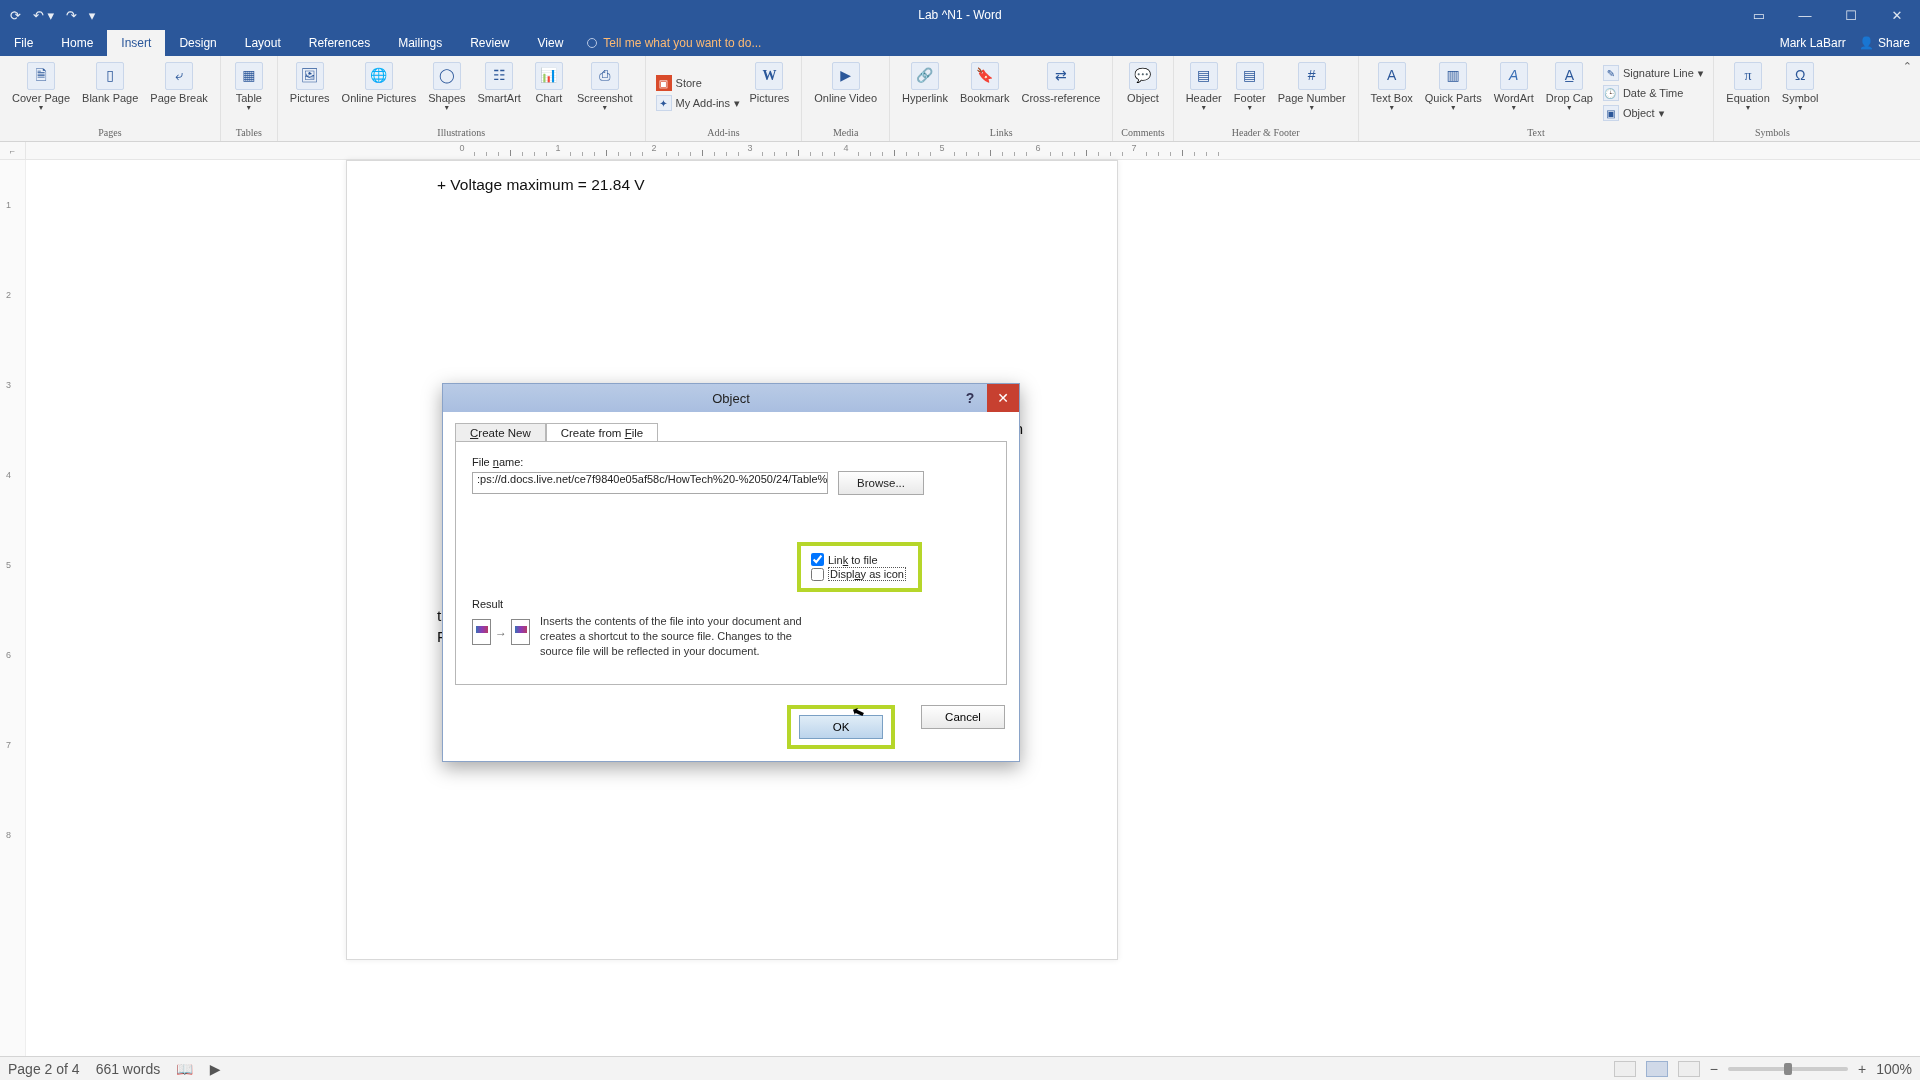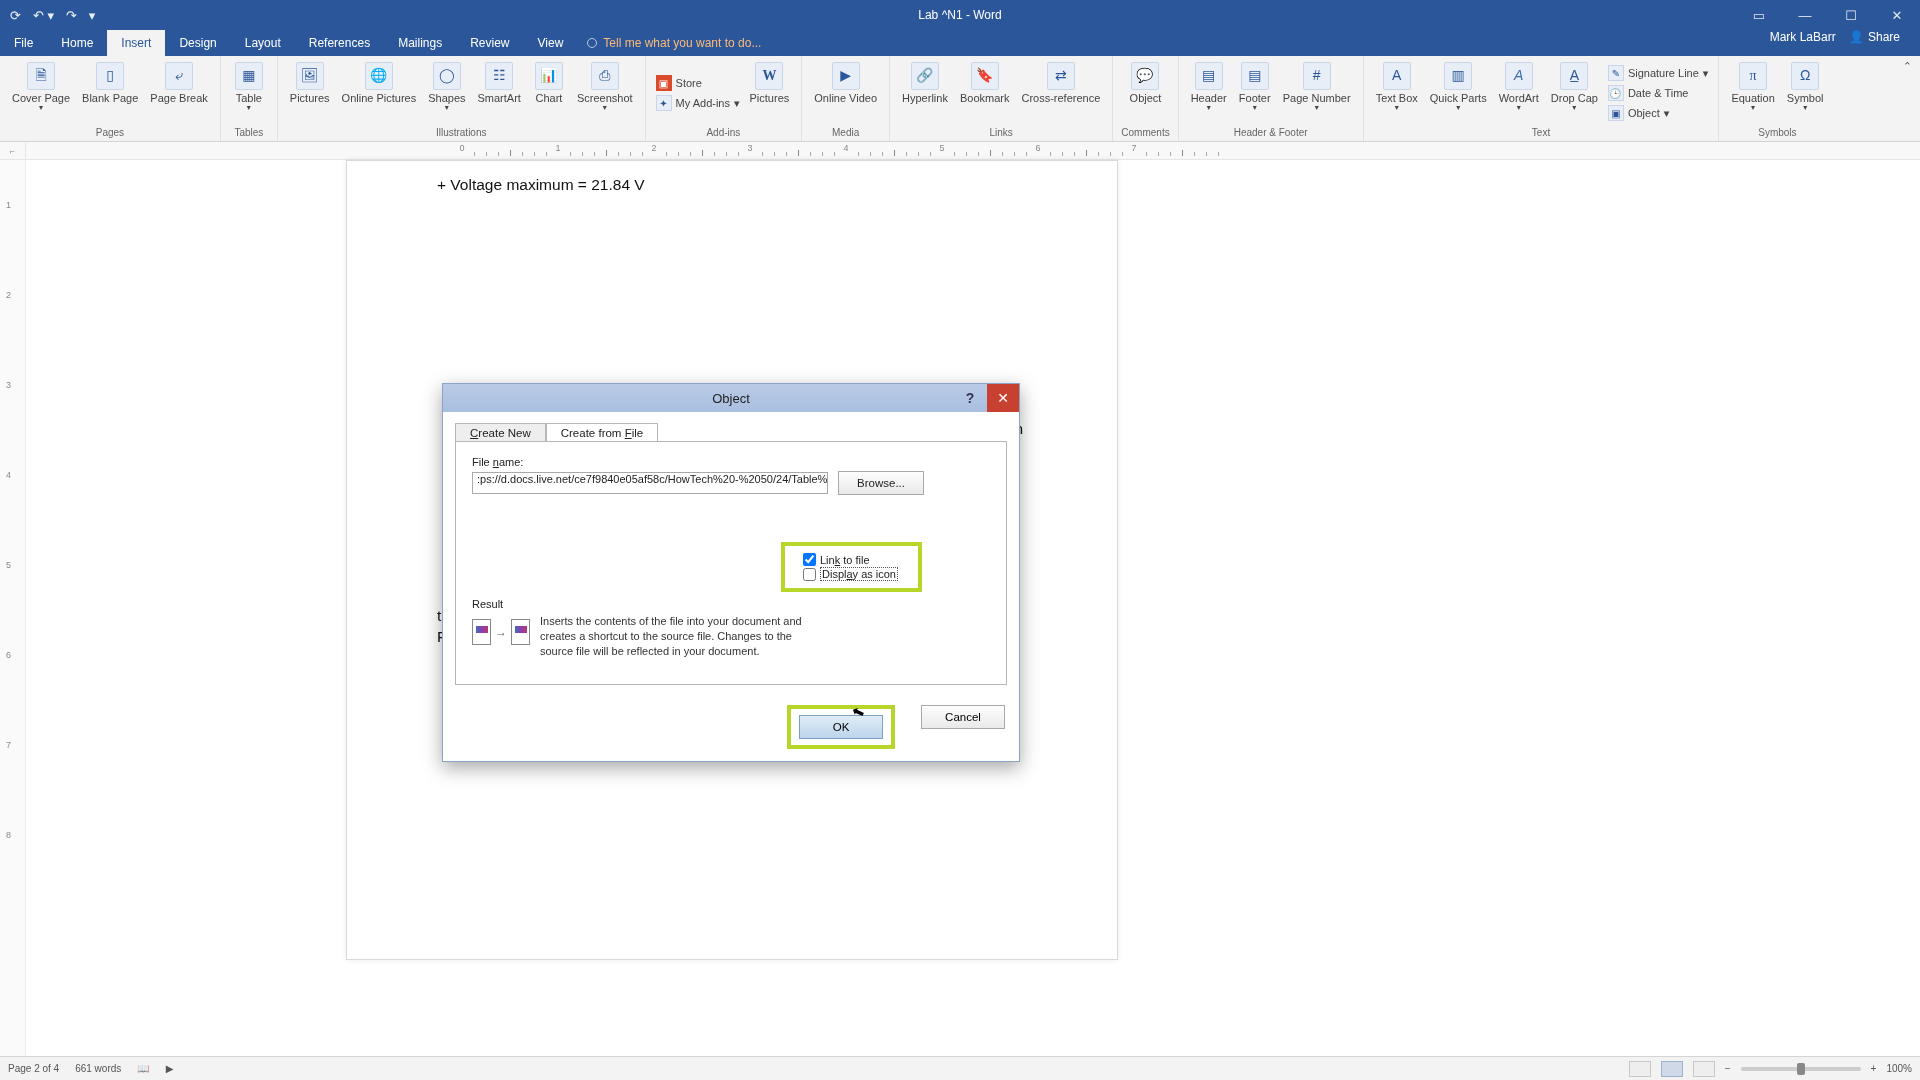--- a/index.html
+++ b/index.html
@@ -12,27 +12,27 @@
 .titlebar .title { position:absolute; left:50%; transform:translateX(-50%); font-size: 12px; }
 .titlebar .winctrl { margin-left: auto; display: flex; }
 .titlebar .winctrl div { width: 46px; height: 30px; display: flex; align-items: center; justify-content: center; font-size: 13px; opacity: .85; }
 
 
 .tabrow { height: 26px; background: #2b579a; color: #fff; display: flex; align-items: stretch; font-size: 12px; }
 .tabrow .tab { padding: 0 14px; display: flex; align-items: center; cursor: pointer; }
 .tabrow .tab.active { background: #f3f3f3; color: #2b579a; }
 .tabrow .tellme { color: #fdba74; display: flex; align-items: center; padding-left: 10px; }
 .tabrow .tellme .bulb { width: 10px; height: 10px; border: 1px solid #b7c7e3; border-radius: 50%; margin-right: 6px; }
-.tabrow .right { margin-left: auto; display: flex; align-items: flex-start; padding-right: 20px; gap: 14px; }
+.tabrow .right { margin-left: auto; display: flex; align-items: center; padding-right: 10px; gap: 14px; }
 
 
 .ribbon { height: 86px; background: #f3f3f3; border-bottom: 1px solid #d4d4d4; display: flex; font-size: 11px; color: #444; }
 .group { border-right: 1px solid #e1e1e1; padding: 4px 8px 0 8px; display: flex; flex-direction: column; align-items: center; position: relative; }
 .group .items { display: flex; gap: 4px; height: 66px; align-items: flex-start; }
-.group .label { font-size: 10px; color: #666; padding: 1px 0 2px; }
+.group .label { font-size: 10px; color: #666; padding: 1px 0 2px; font-family: Liberation Serif, serif; }
 .rbtn { display: flex; flex-direction: column; align-items: center; justify-content: flex-start; padding: 2px 4px; min-width: 40px; text-align: center; line-height: 1.1; }
 .rbtn .ic { width: 28px; height: 28px; background: #e8eef7; border: 1px solid #c9d6ea; border-radius: 2px; margin-bottom: 2px; display:flex; align-items:center; justify-content:center; font-size:14px; color:#2b579a;}
 .rbtn .tx { font-size: 11px; }
 .rsmall { display: flex; align-items: center; gap: 4px; font-size: 11px; padding: 1px 2px; }
 .rsmall .ic { width: 16px; height: 16px; background: #e8eef7; border: 1px solid #c9d6ea; display:inline-flex; align-items:center; justify-content:center; font-size:10px; color:#2b579a;}
 .vstack { display: flex; flex-direction: column; gap: 2px; justify-content: center; height: 66px; }
 
 
 .rulerrow { height: 18px; background: #f8f8f8; border-bottom: 1px solid #e6e6e6; display:flex; }
 .rulerrow .corner { width:26px; border-right:1px solid #e6e6e6; font-size:9px; color:#888; display:flex; align-items:center; justify-content:center;}
@@ -58,35 +58,35 @@
 .dlg-tabs { display:flex; gap:0; margin-bottom:0;}
 .dlg-tab { border:1px solid #b7b7b7; border-bottom:none; padding:3px 14px; background:#eee; font-size:11.5px; position:relative; top:1px;}
 .dlg-tab.active { background:#fff; }
 .dlg-pane { border:1px solid #b7b7b7; padding:14px 16px 16px 16px; min-height:244px; position:relative;}
 .dlg-label { font-size:11px; margin-bottom:3px;}
 .dlg-row { display:flex; gap:10px; align-items:center;}
 .dlg-input { flex:0 0 356px; height:22px; border:1px solid #a9a9a9; background:#fff; font-size:11px; padding:0 4px; overflow:hidden; white-space:nowrap;}
 .dlg-btn { height:24px; min-width:86px; border:1px solid #a9a9a9; background: linear-gradient(#fefefe,#e9e9e9); font-size:11.5px; display:flex; align-items:center; justify-content:center;}
 .dlg-btn.primary { background: linear-gradient(#e0edf7,#bcd4ec); border-color:#7aa0c4;}
 .chkbox-area { position:absolute; right:84px; top:100px; border:4px solid #b6d62a; padding:6px 8px 6px 6px; background:#fff;}
-.chkbox-area label { display:flex; align-items:center; gap:4px; font-size:11px; margin:1px 12px;}
+.chkbox-area label { display:flex; align-items:center; gap:4px; font-size:11px; margin:1px 4px;}
 .chkbox-area input { width:13px; height:13px;}
 .result-label { position:absolute; left:16px; top:156px; font-size:11px;}
 .result-body { position:absolute; left:16px; top:172px; right:200px; display:flex; gap:10px; align-items:flex-start;}
 .result-ic { width:58px; height:36px; display:flex; align-items:center; justify-content:center; gap:4px;}
 .result-ic .fi { width:20px; height:26px; border:1px solid #888; background:#fff; position:relative;}
 .result-ic .fi::after{content:""; position:absolute; left:3px; top:6px; width:12px; height:7px; background:linear-gradient(90deg,#3b6fb5,#8e3bb5,#b53b69);}
 .result-ic .arrow{ color:#666; font-size:12px;}
 .result-text { font-size:11px; line-height:1.35; color:#333; max-width:290px;}
 .dlg-footer { display:flex; justify-content:flex-end; gap:26px; padding:10px 14px 12px; }
 .ok-wrap { border:4px solid #b6d62a; padding:6px 8px;}
 .cursor { position:absolute; left:852px; top:543px; font-size:15px; color:#000; pointer-events:none; transform: rotate(-20deg);}
 
 
-.statusbar { position:absolute; left:0; right:0; bottom:0; height:24px; background:#f3f3f3; border-top:1px solid #d4d4d4; display:flex; align-items:center; font-size:10px; color:#555; padding:0 8px;}
+.statusbar { position:absolute; left:0; right:0; bottom:0; height:24px; background:#f3f3f3; border-top:1px solid #d4d4d4; display:flex; align-items:center; font-size:14px; color:#555; padding:0 8px;}
 .statusbar .sp { width:16px;}
 .statusbar .right { margin-left:auto; display:flex; align-items:center; gap:10px;}
 .viewbtn { width:22px; height:16px; border:1px solid #c8c8c8; background:#eee;}
 .viewbtn.active { background:#d0d9e8; border-color:#9cb2d1;}
 .zoom-slider { width:120px; height:4px; background:#ccc; position:relative; border-radius:2px;}
 .zoom-slider .thumb { position:absolute; left:50%; top:-4px; width:8px; height:12px; background:#888; border-radius:2px; transform:translateX(-50%);}
 
 .underline-first::first-letter { text-decoration: underline; }
 </style>
 </head>

